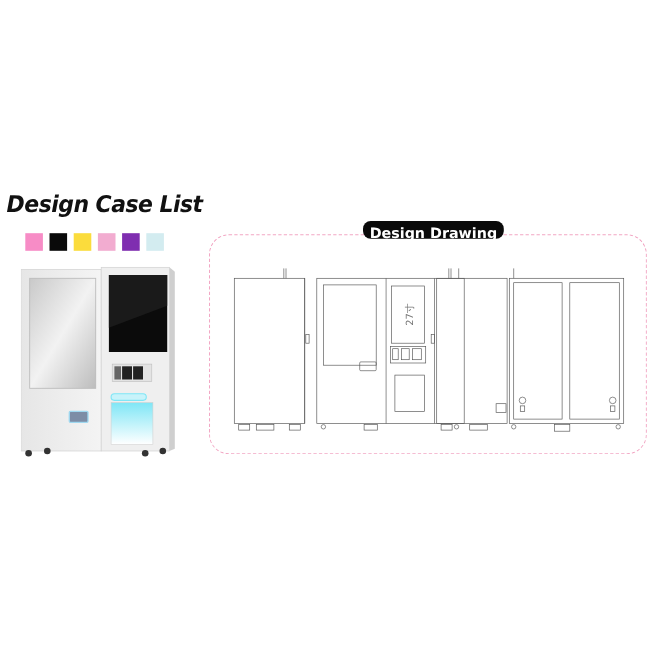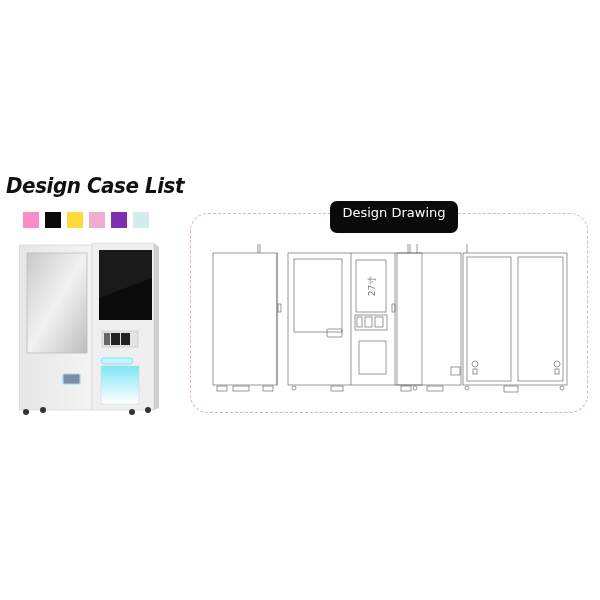--- a/index.html
+++ b/index.html
@@ -3,21 +3,21 @@
 <meta charset="utf-8">
 <style>
   html,body{margin:0;padding:0;background:#fff;}
   body{width:600px;height:600px;position:relative;overflow:hidden;font-family:"DejaVu Sans",sans-serif;}
   .abs{position:absolute;}
   .title{left:6px;top:174px;font-family:"DejaVu Sans",sans-serif;font-weight:bold;font-style:italic;font-size:21px;color:#111;letter-spacing:-0.5px;transform:scaleX(0.95);transform-origin:left;}
   .swatch{position:absolute;top:212px;width:16px;height:16px;}
   
   .machine{left:19px;top:238px;width:140px;height:178px;}
   .drawing-box{left:190px;top:213px;width:398px;height:200px;border:1.5px dashed #f2a7c4;border-radius:18px;box-sizing:border-box;}
-  .badge{left:330px;top:201px;width:128px;height:32px;background:#0a0a0a;border-radius:7px;color:#fff;font-weight:normal;font-size:13px;line-height:23px;text-align:center;font-family:"DejaVu Sans",sans-serif;}
+  .badge{left:330px;top:201px;width:128px;height:16px;background:#0a0a0a;border-radius:7px;color:#fff;font-weight:bold;font-size:13px;line-height:23px;text-align:center;font-family:"DejaVu Sans",sans-serif;}
   .drawings{left:205px;top:240px;width:375px;height:160px;}
 </style>
 </head>
 <body>
 
 <div class="abs title">Design Case List</div>
 
 <div>
   <div class="swatch" style="left: 23px; background: rgb(247, 140, 198);"></div>
   <div class="swatch" style="left: 45px; background: rgb(10, 10, 10);"></div>

